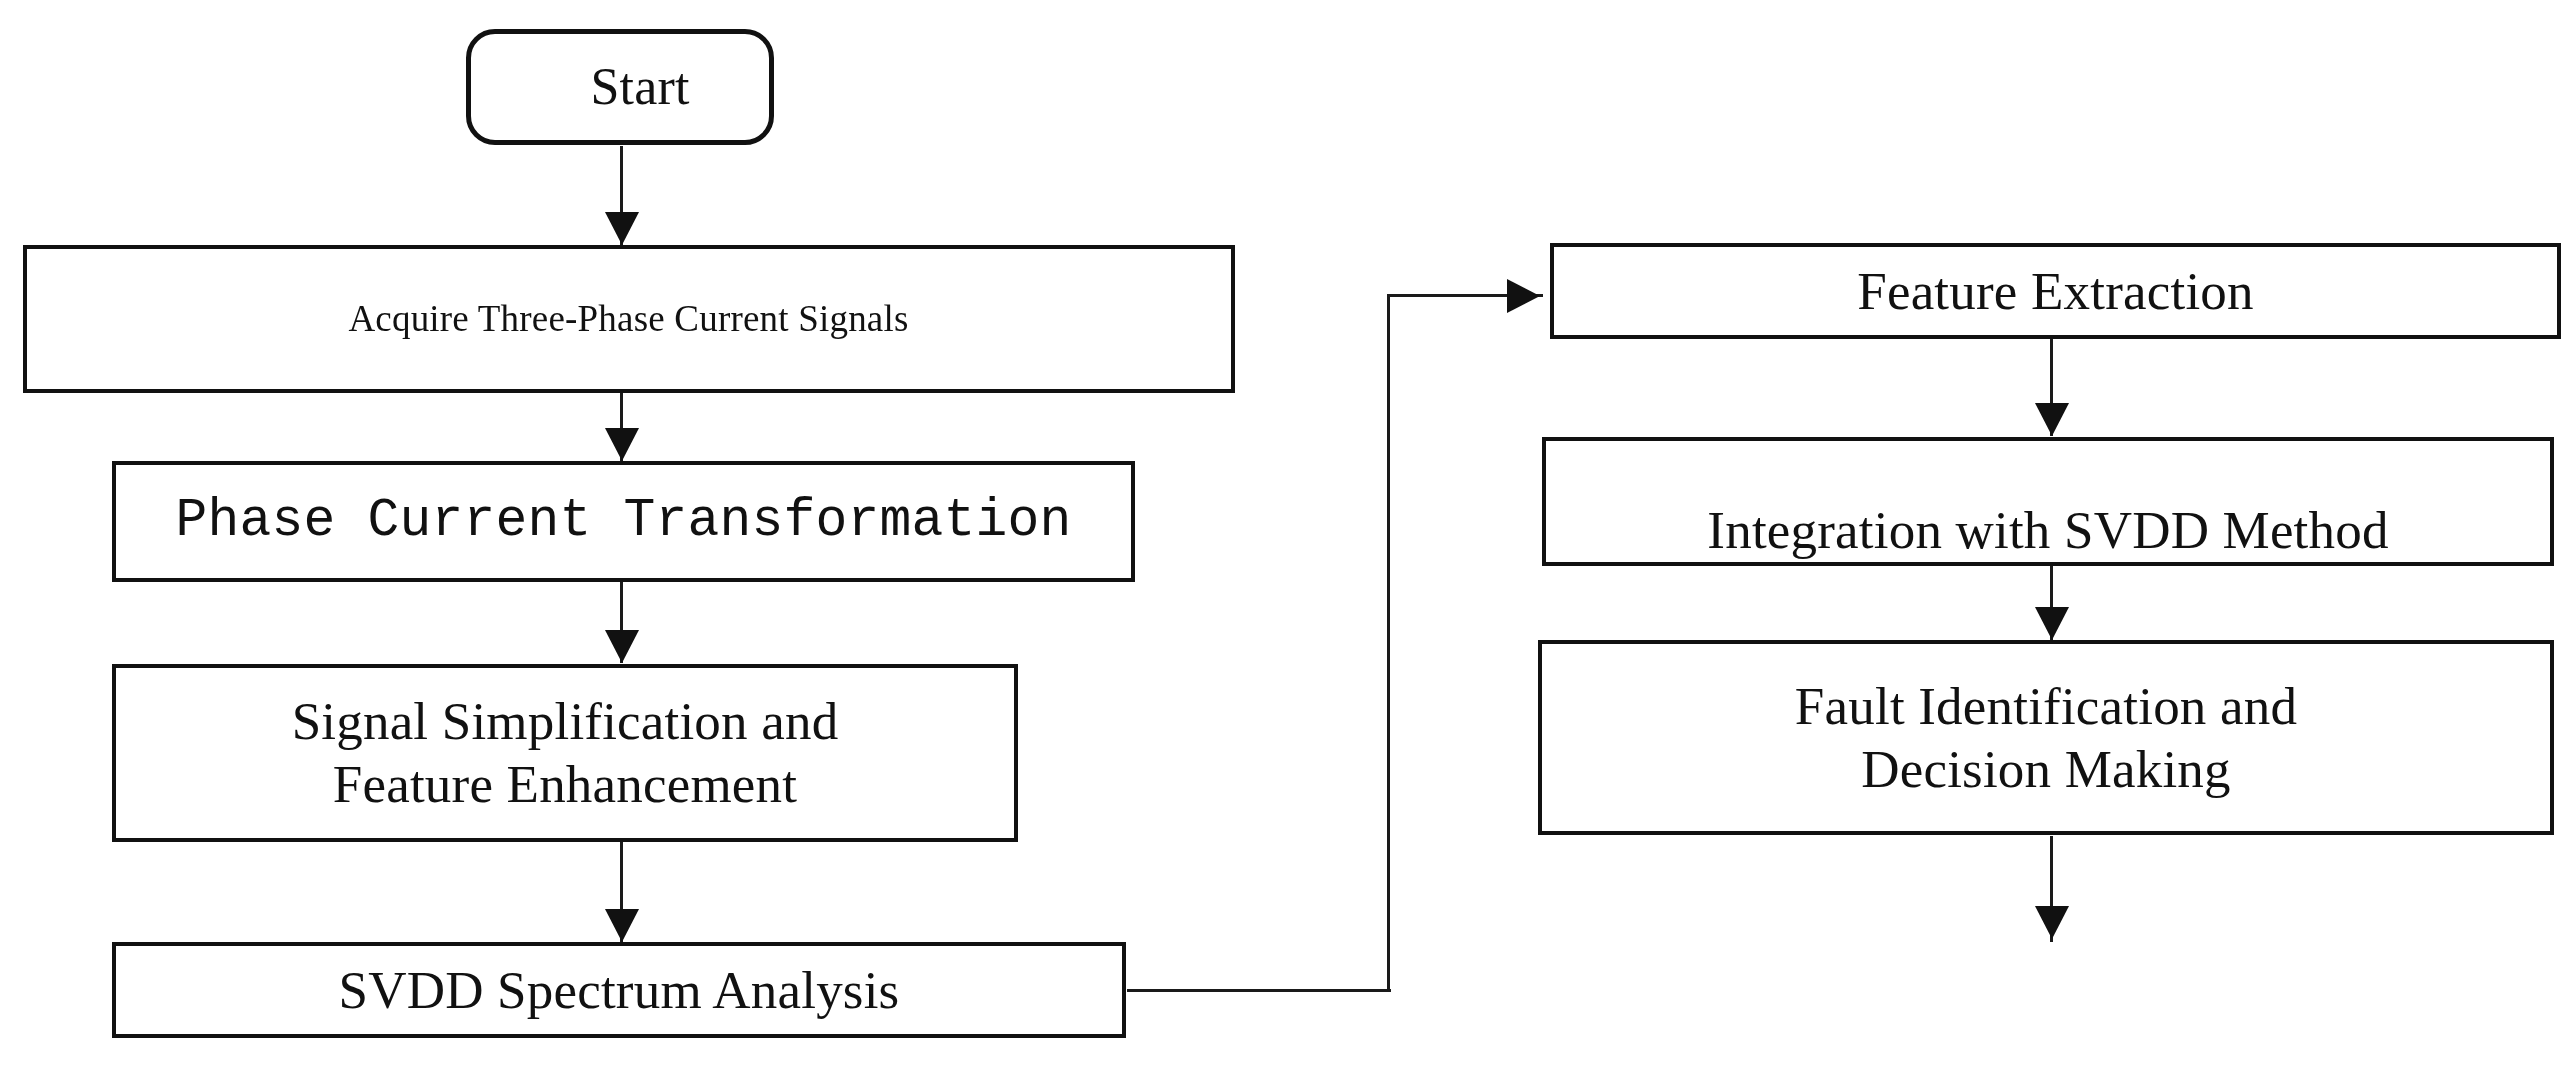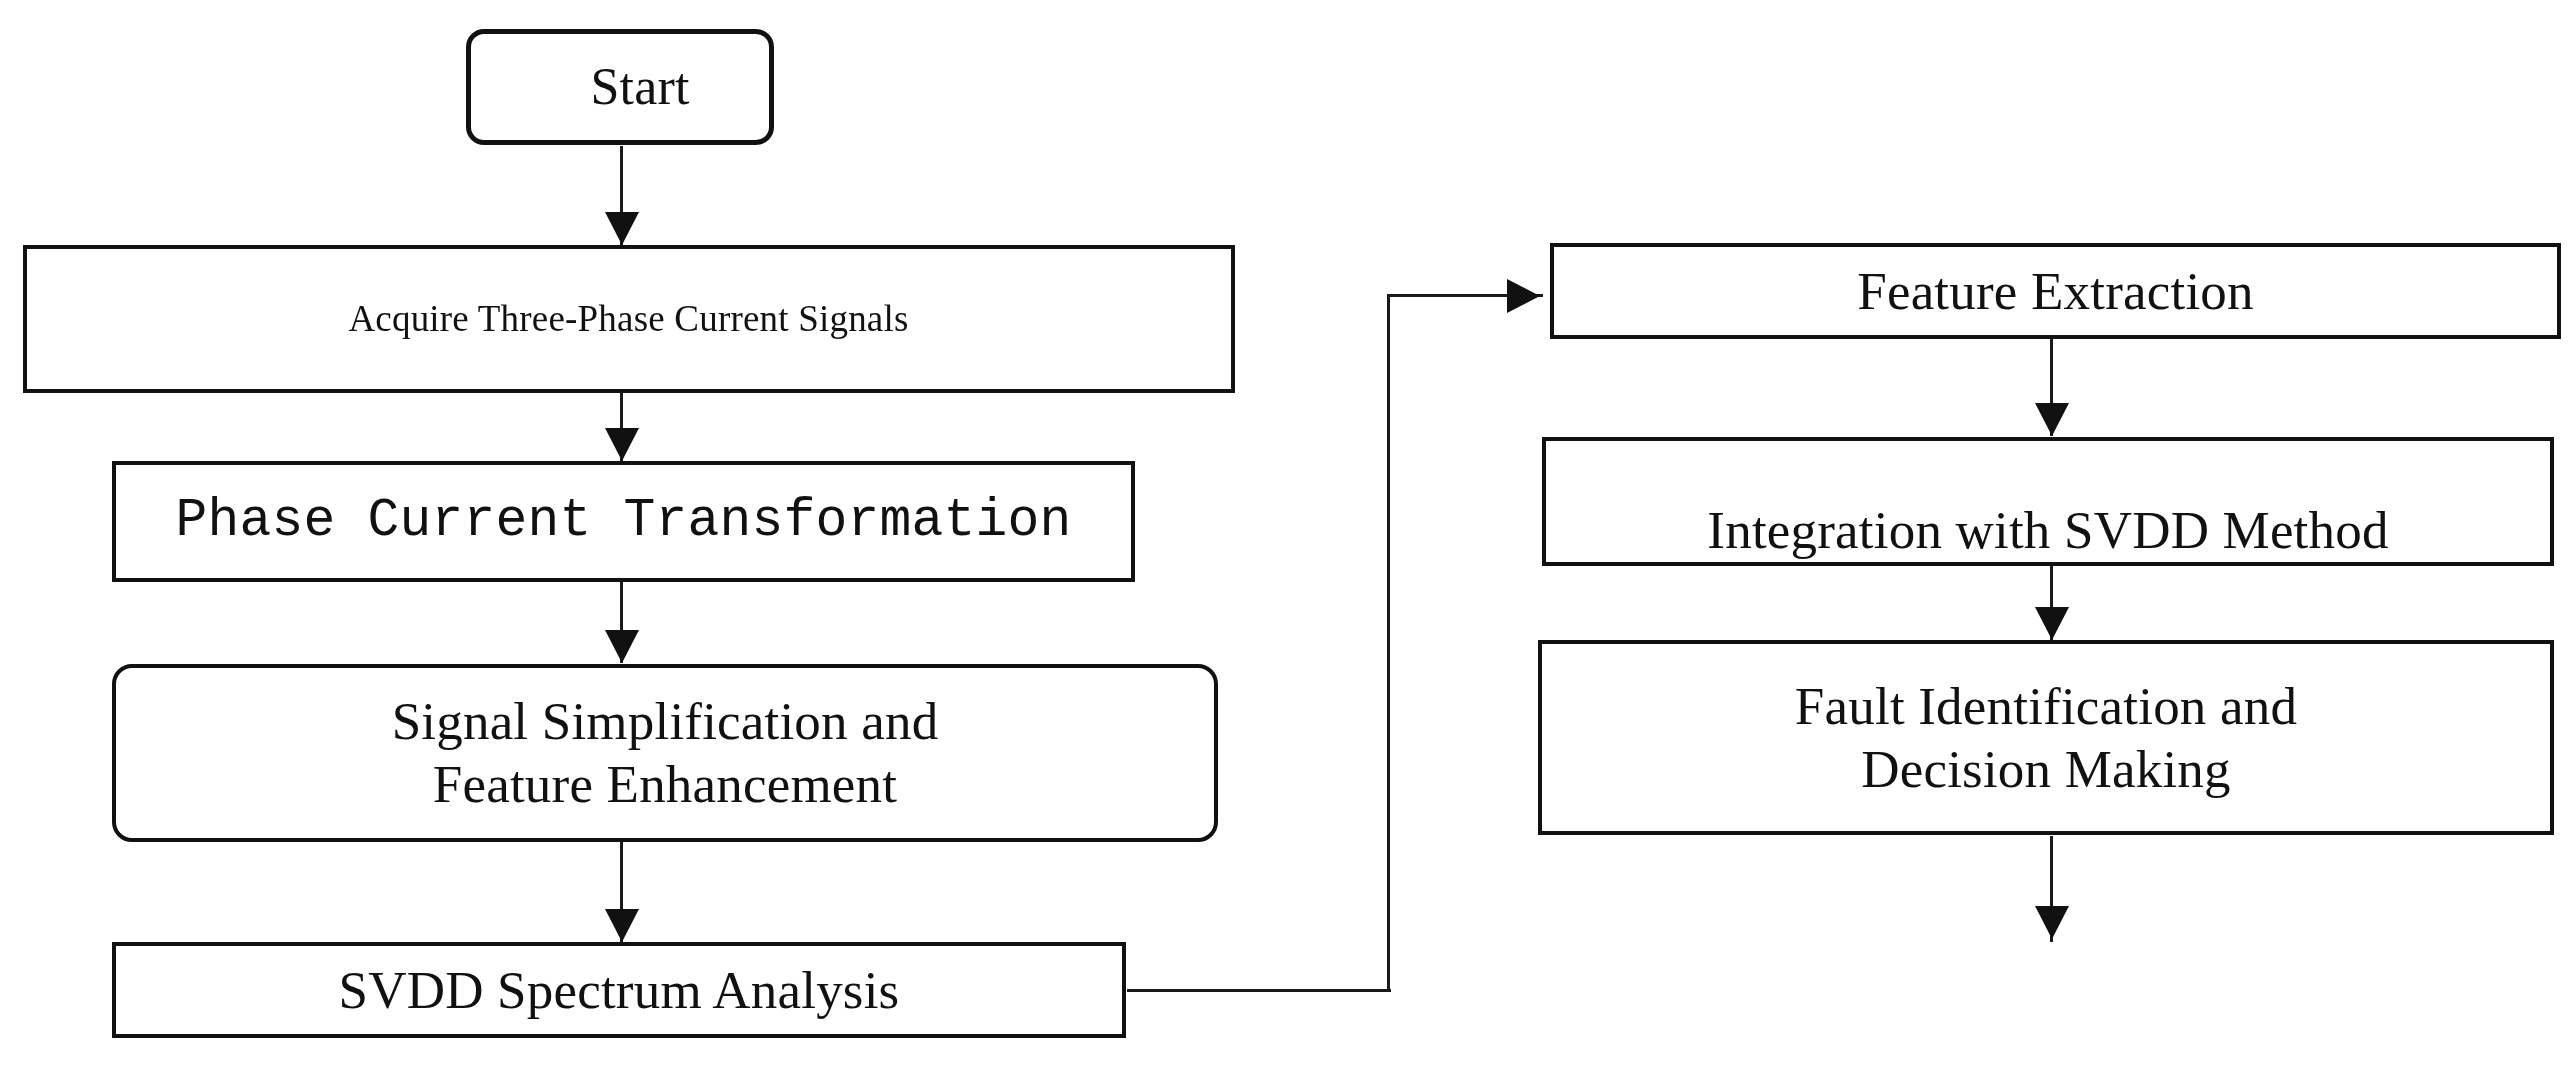--- a/index.html
+++ b/index.html
@@ -25,36 +25,36 @@
     border: 4.2px solid #111111;
     display: flex;
     align-items: center;
     justify-content: center;
     text-align: center;
     color: #111111;
     line-height: 1.18;
     letter-spacing: 0.2px;
   }
   .node.terminator {
-    border-radius: 18px;
+    border-radius: 29px;
     border-width: 5px;
     padding-left: 40px;
   }
   .node .label {
     display: block;
     width: 100%;
     padding: 0 8.3px;
     white-space: pre-line;
   }
 
   
   #node-start        { left: 466px;  top: 29px;   width: 308px;  height: 116px; font-size: 52px; }
   #node-acquire      { left: 22.5px;   top: 245px;  width: 1212px; height: 148px; font-size: 37px; }
   #node-transform    { left: 112px;  top: 461px;  width: 1023px; height: 121px; font-size: 53px; font-family: Liberation Mono, monospace; }
-  #node-simplify     { left: 112px;  top: 664px;  width: 1106px; height: 178px; font-size: 53px; border-radius: 20px; }
+  #node-simplify     { left: 112px;  top: 664px;  width: 906px; height: 178px; font-size: 53px; }
   #node-stft         { left: 112px;  top: 942px; width: 1014px; height: 96px; font-size: 53px; }
   #node-feature      { left: 1540px; top: 243px;  width: 1011px; height: 96px; font-size: 53px; margin-left: 10px; }
   #node-svdd         { left: 1542px; top: 437px;  width: 1012px; height: 129px; font-size: 53px; align-items: flex-end; }
   #node-fault        { left: 1538px; top: 640px;  width: 1016px; height: 195px; font-size: 53px; }
   #node-end          { left: 1871px; top: 941px; width: 231px;  height: 115px; font-size: 52px; }
 
   
   .conn {
     position: absolute;
     background: #1a1a1a;

